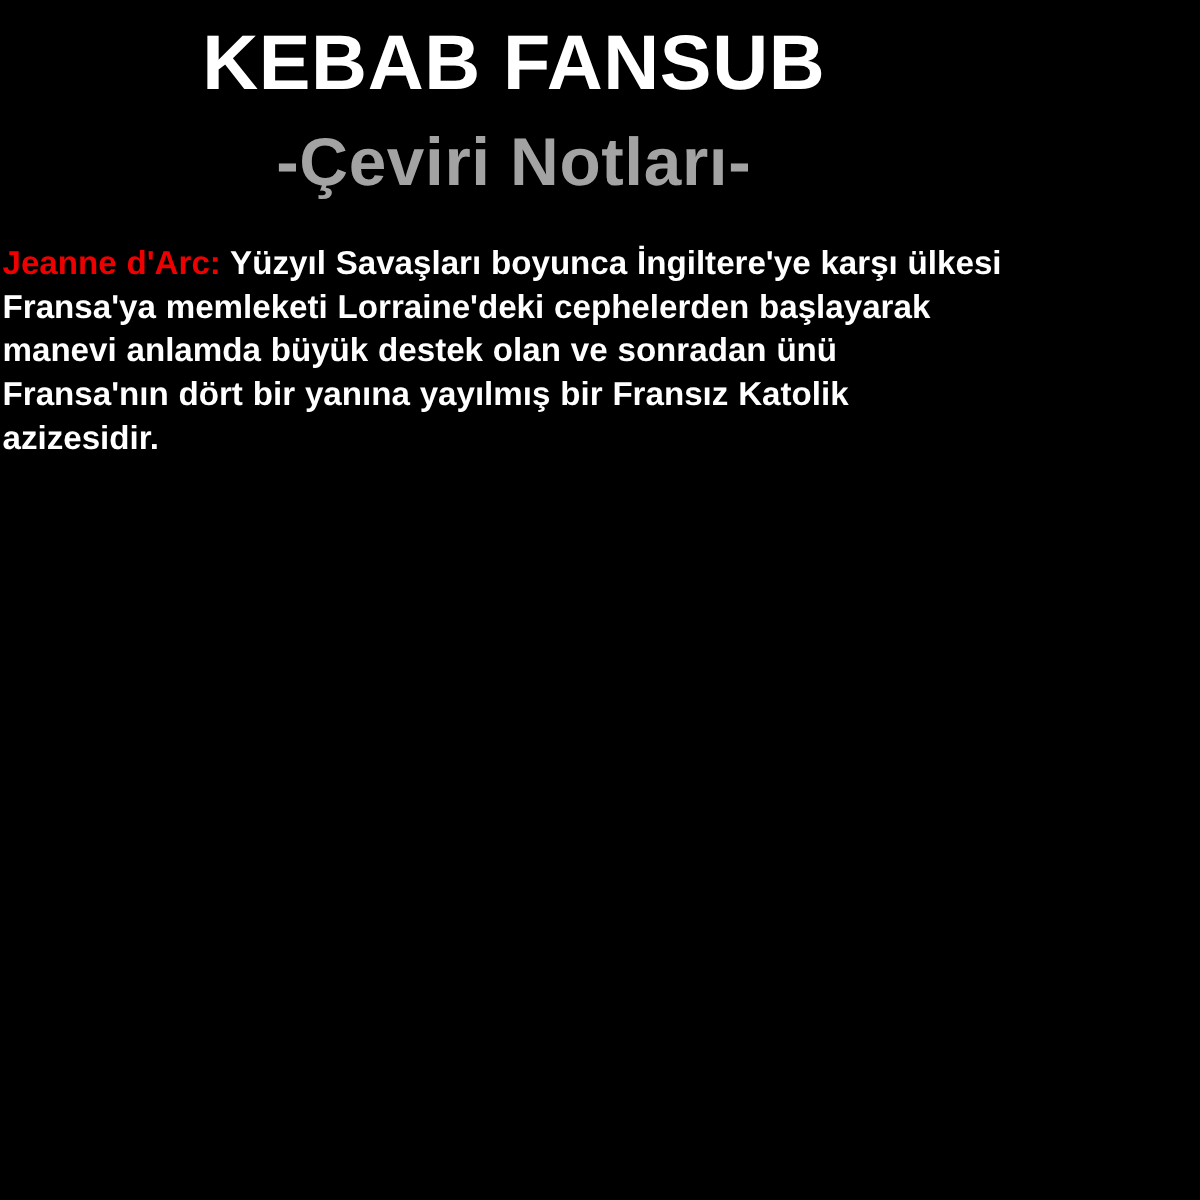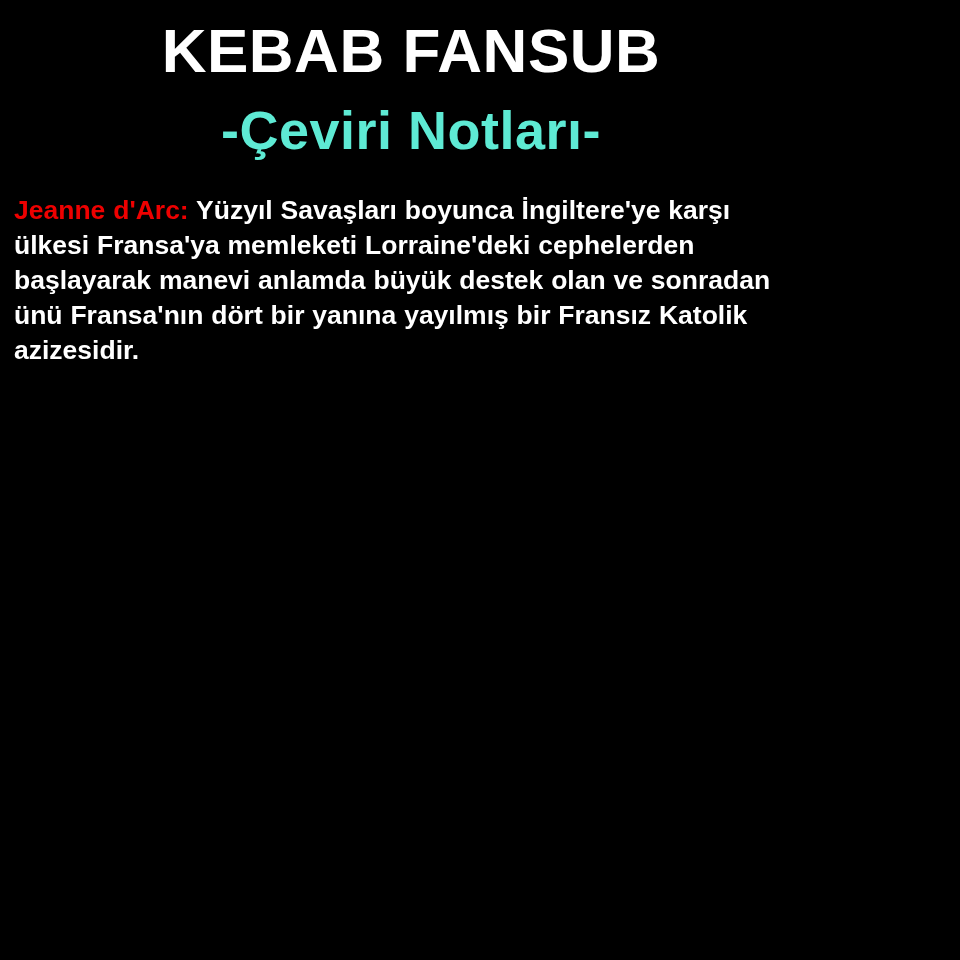--- a/index.html
+++ b/index.html
@@ -29,26 +29,26 @@
     font-weight: bold;
     line-height: 74px;
     letter-spacing: 0.5px;
     color: #ffffff;
   }
   .title-line-2 {
     font-size: 54px;
     font-weight: bold;
     line-height: 72px;
     letter-spacing: 0.5px;
-    color: #5eead4;
+    color: #a3a3a3;
     margin-top: 6px;
   }
   .notes-block {
     margin-top: 22px;
-    padding: 0 14px 0 14px;
+    padding: 0 14px 0 2px;
   }
   .note-paragraph {
     font-size: 26.5px;
     font-weight: bold;
     line-height: 35px;
     color: #ffffff;
     text-align: left;
     word-spacing: 0.5px;
   }
   .note-term {

